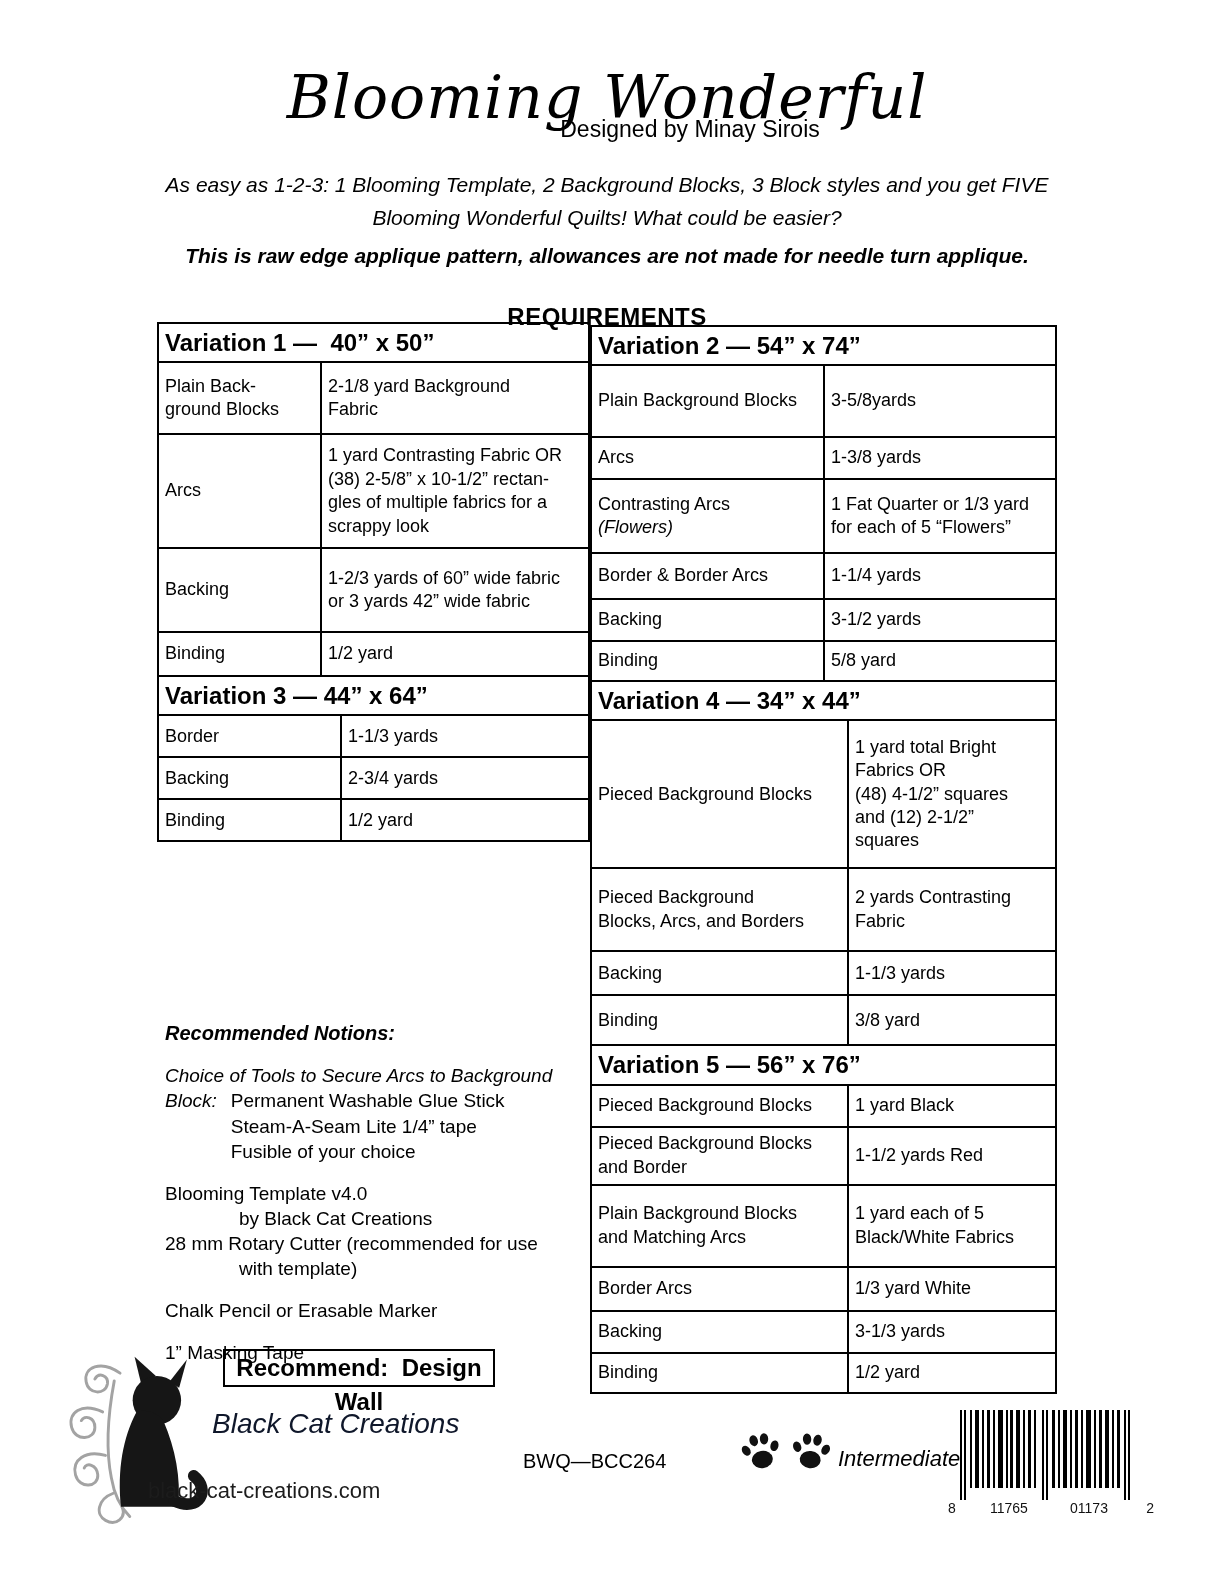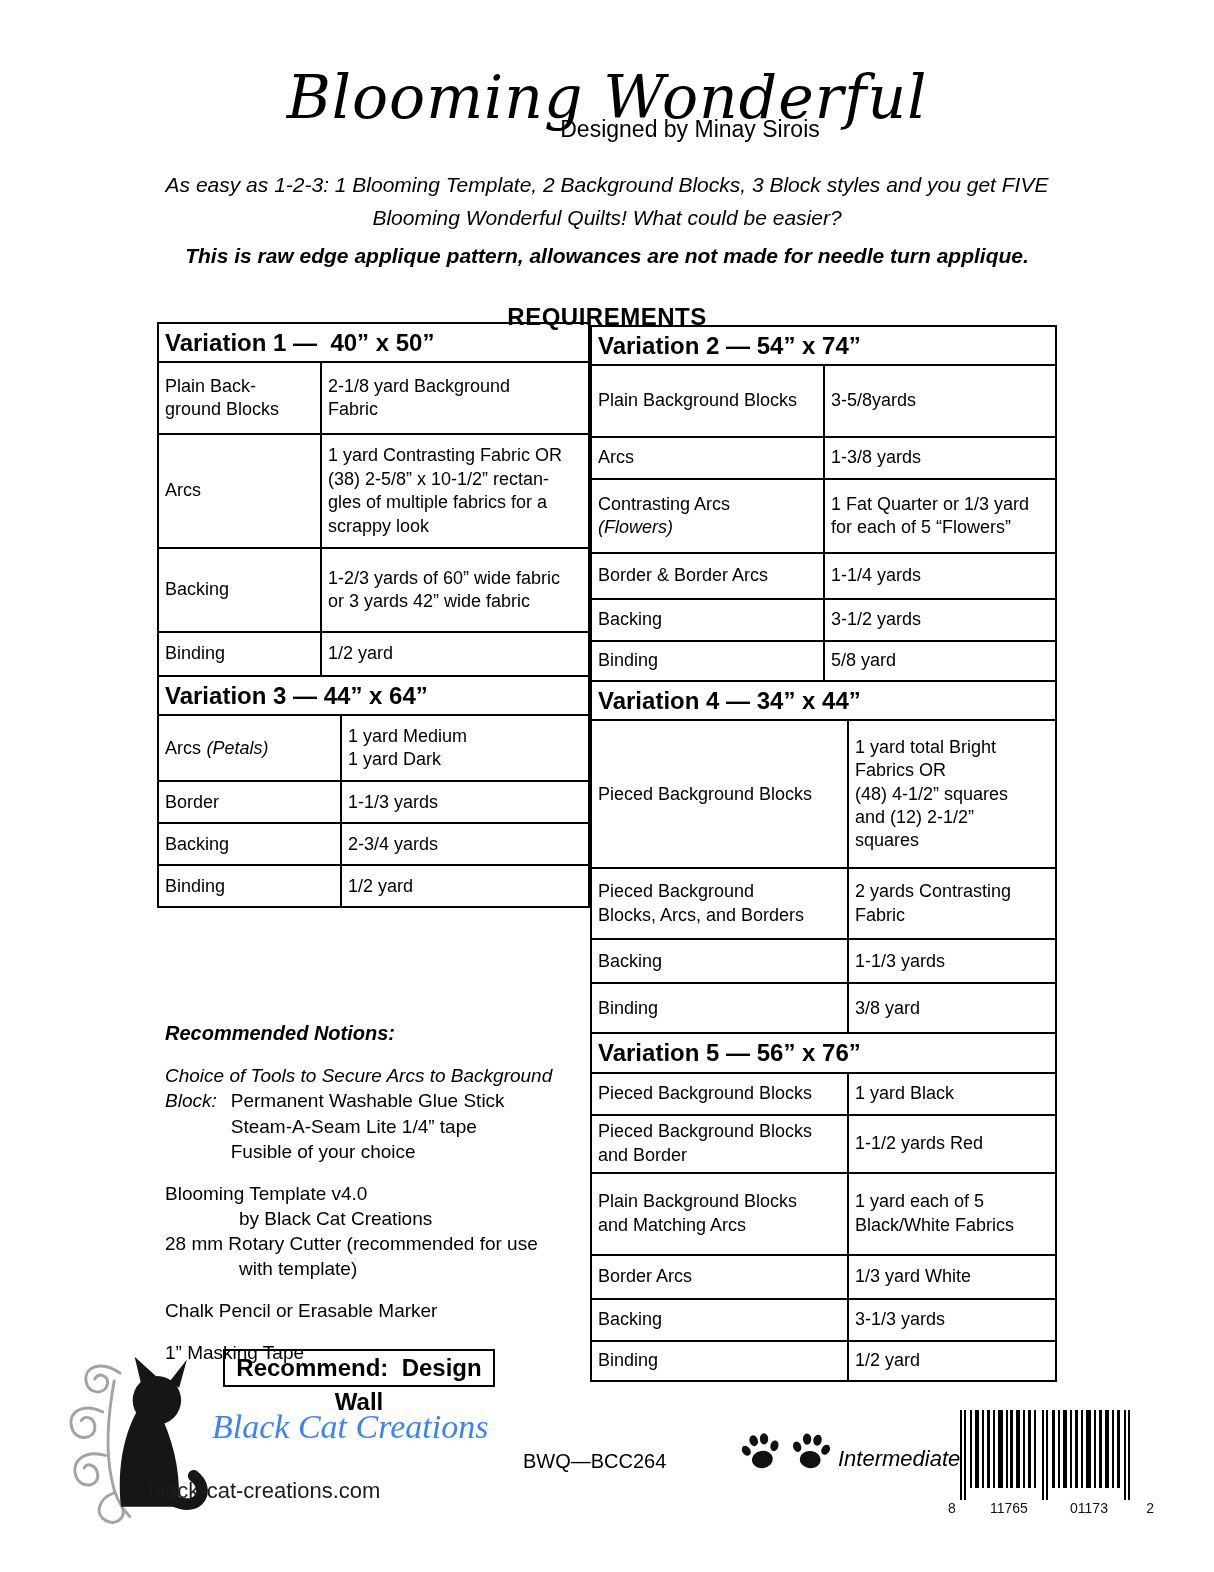--- a/index.html
+++ b/index.html
@@ -37,22 +37,22 @@
   .it{font-style:italic;white-space:pre-line;}
   .tools-items{display:inline-block;vertical-align:top;white-space:pre-line;margin-left:14px;}
   .cont{display:block;margin-left:74px;}
   .recommend-box{position:absolute;left:223px;top:1349px;width:268px;height:34px;
                  border:2px solid #000;text-align:center;line-height:34px;
                  font-weight:700;font-size:24px;white-space:pre-wrap;}
 
   
   .logo-svg{position:absolute;left:60px;top:1350px;}
   .brand-script{position:absolute;left:212px;top:1408px;
-                font-family:Liberation Serif, serif;font-style:italic;
-                font-size:34px;color:#3b82f6;}
+                font-family:Liberation Sans, sans-serif;font-style:italic;
+                font-size:28px;color:#0f172a;}
   .website{position:absolute;left:140px;top:1478px;font-size:22px;color:#1c1c1c;margin-left:8px;}
   .sku{position:absolute;left:523px;top:1450px;font-size:20px;}
   .paws{position:absolute;left:740px;top:1432px;display:flex;gap:8px;}
   .paw1{transform:rotate(-10deg);}
   .paw2{transform:rotate(6deg);}
   .skill{position:absolute;left:838px;top:1446px;font-style:italic;font-size:22px;}
   .barcode{position:absolute;left:950px;top:1410px;width:200px;height:106px;}
   .barcode .digit{position:absolute;font-size:14px;color:#111;bottom:0;}
   .d1{left:-2px;} .d2{left:40px;width:62px;}
   .d3{left:108px;width:62px;text-align:center;} .d4{right:-4px;}
@@ -106,25 +106,20 @@
       </table>
 
     <table>
       <colgroup>
           <col style="width:183px">
           <col>
         </colgroup>
       <tbody>
           <tr style="height:36px">
             <th colspan="2">Variation 3 — 44” x 64”</th>
-          </tr>
-      <tr style="height:66px">
-        <td><span>Arcs</span><span class="sub-inline" style="margin-left:.3em">(Petals)</span></td>
-        <td>1 yard Medium
-1 yard Dark</td>
           </tr>
       <tr style="height:42px">
         <td>Border</td>
         <td>1-1/3 yards</td>
           </tr>
       <tr style="height:42px">
         <td>Backing</td>
         <td>2-3/4 yards</td>
           </tr>
       <tr style="height:42px">
@@ -206,21 +201,21 @@
             <th colspan="2">Variation 4 — 34” x 44”</th>
           </tr>
       <tr style="height:148px">
         <td>Pieced Background Blocks</td>
         <td>1 yard total Bright
 Fabrics OR
 (48) 4-1/2” squares
 and (12) 2-1/2”
 squares</td>
           </tr>
-      <tr style="height:71px">
+      <tr style="height:83px">
         <td>Pieced Background
 Blocks, Arcs, and Borders</td>
         <td>2 yards Contrasting
 Fabric</td>
           </tr>
       <tr style="height:44px">
         <td>Backing</td>
         <td>1-1/3 yards</td>
           </tr>
       <tr style="height:50px">

